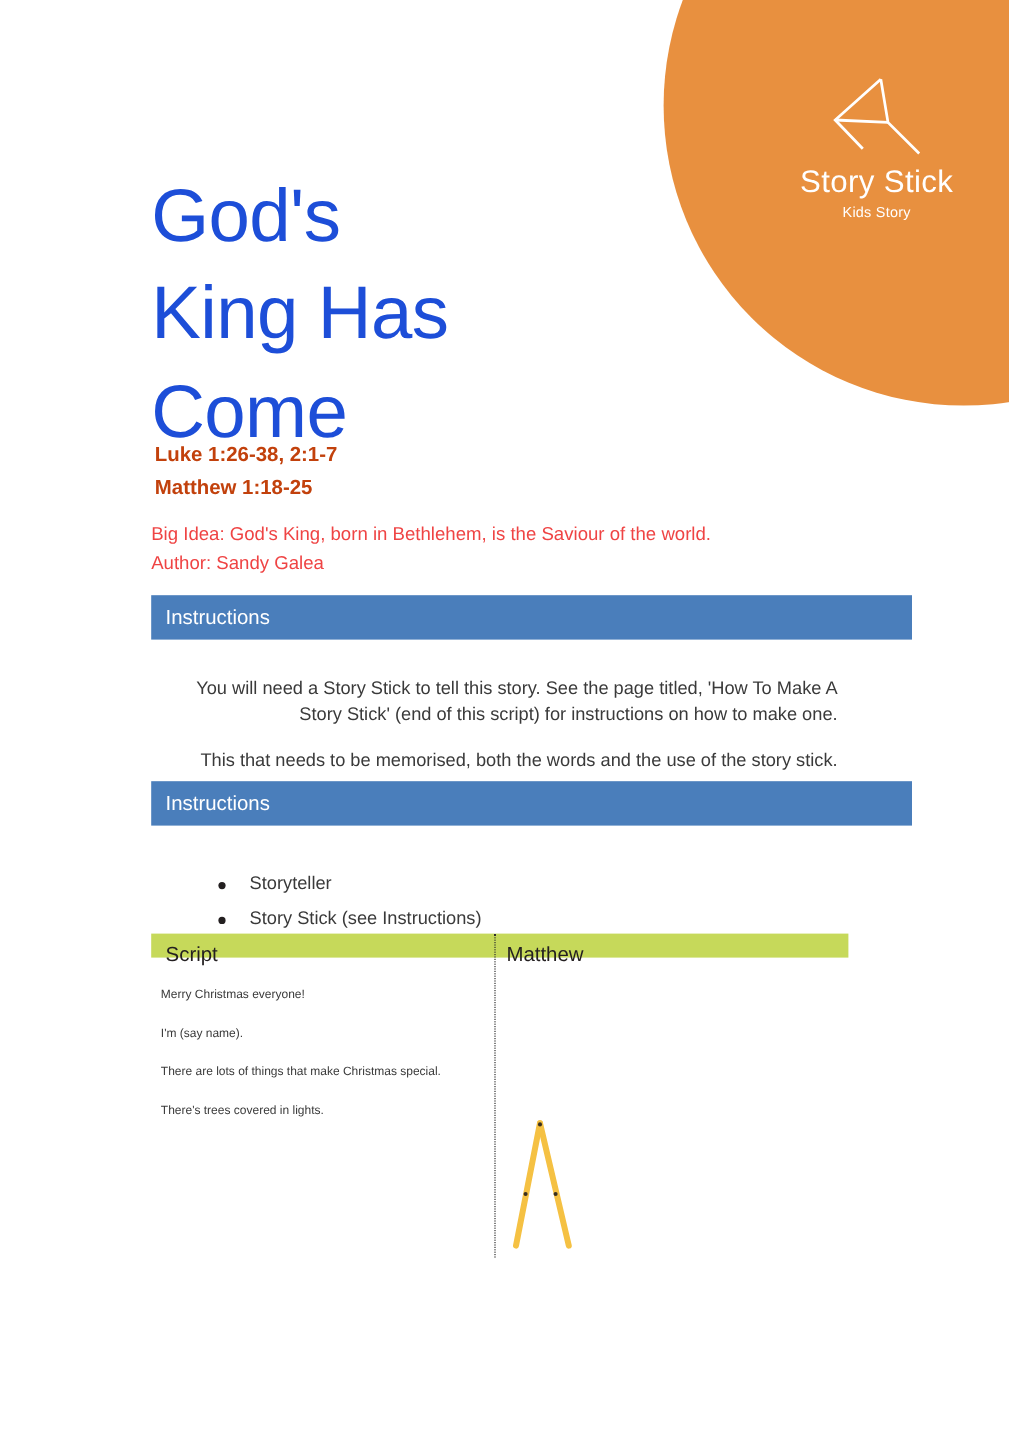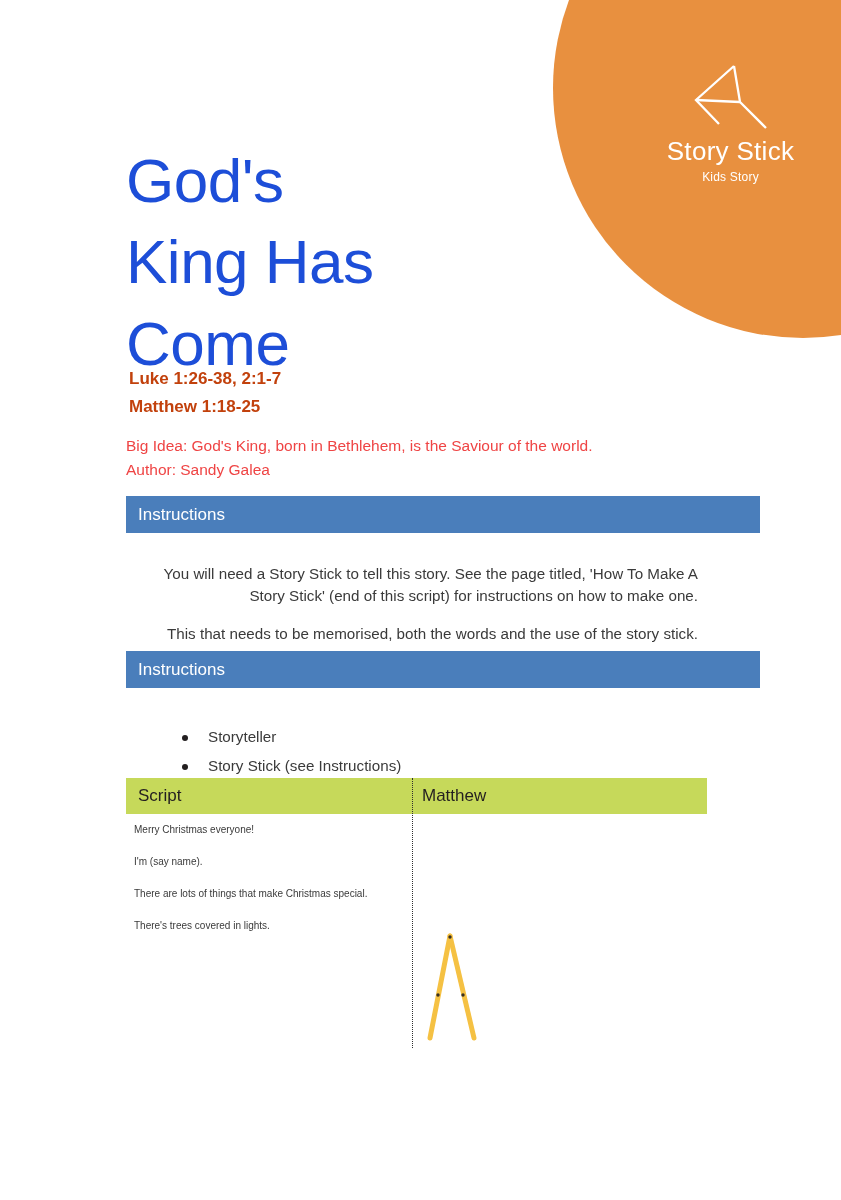--- a/index.html
+++ b/index.html
@@ -156,21 +156,21 @@
     border-radius: 50%;
     background: #231f20;
   }
 
   
   .table-head {
     position: absolute;
     top: 778px;
     left: 126px;
     width: 581px;
-    height: 36px;
+    height: 20px;
     background: #c6d95a;
     text-align: right;
   }
   .table-head .th {
     position: absolute;
     top: 0;
     font-size: 17px;
     line-height: 36px;
     color: #231f20;
   }

